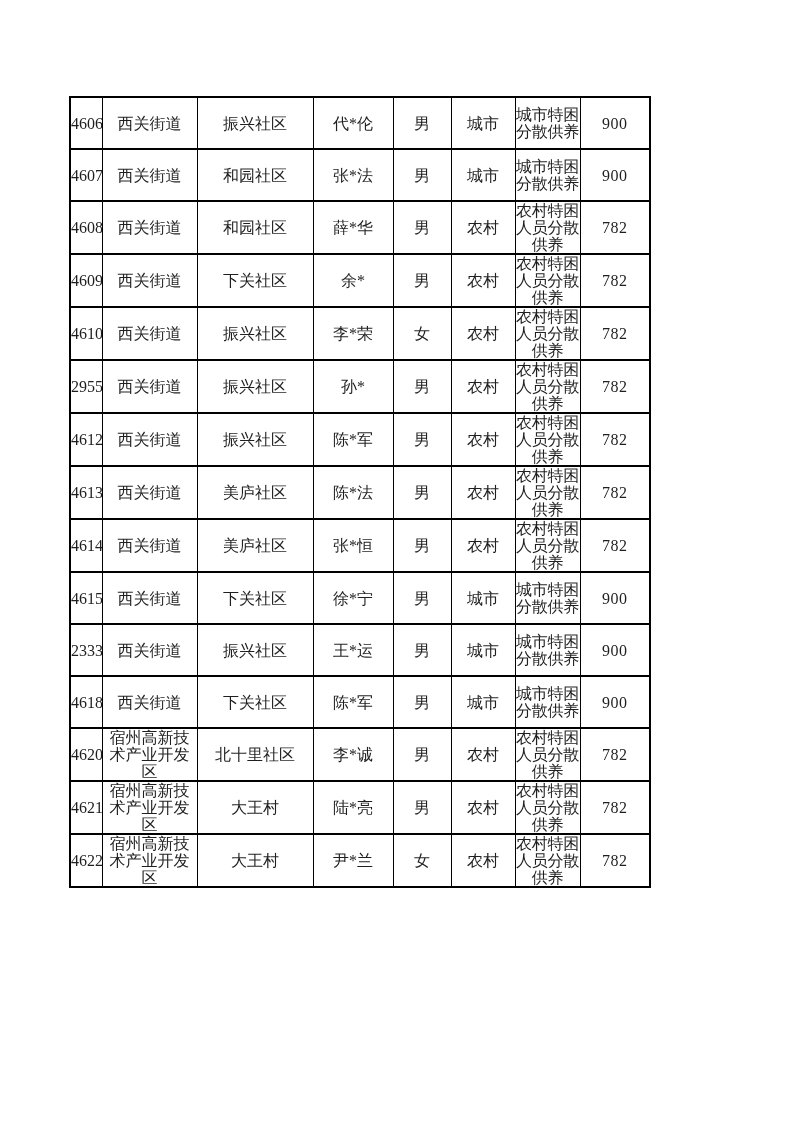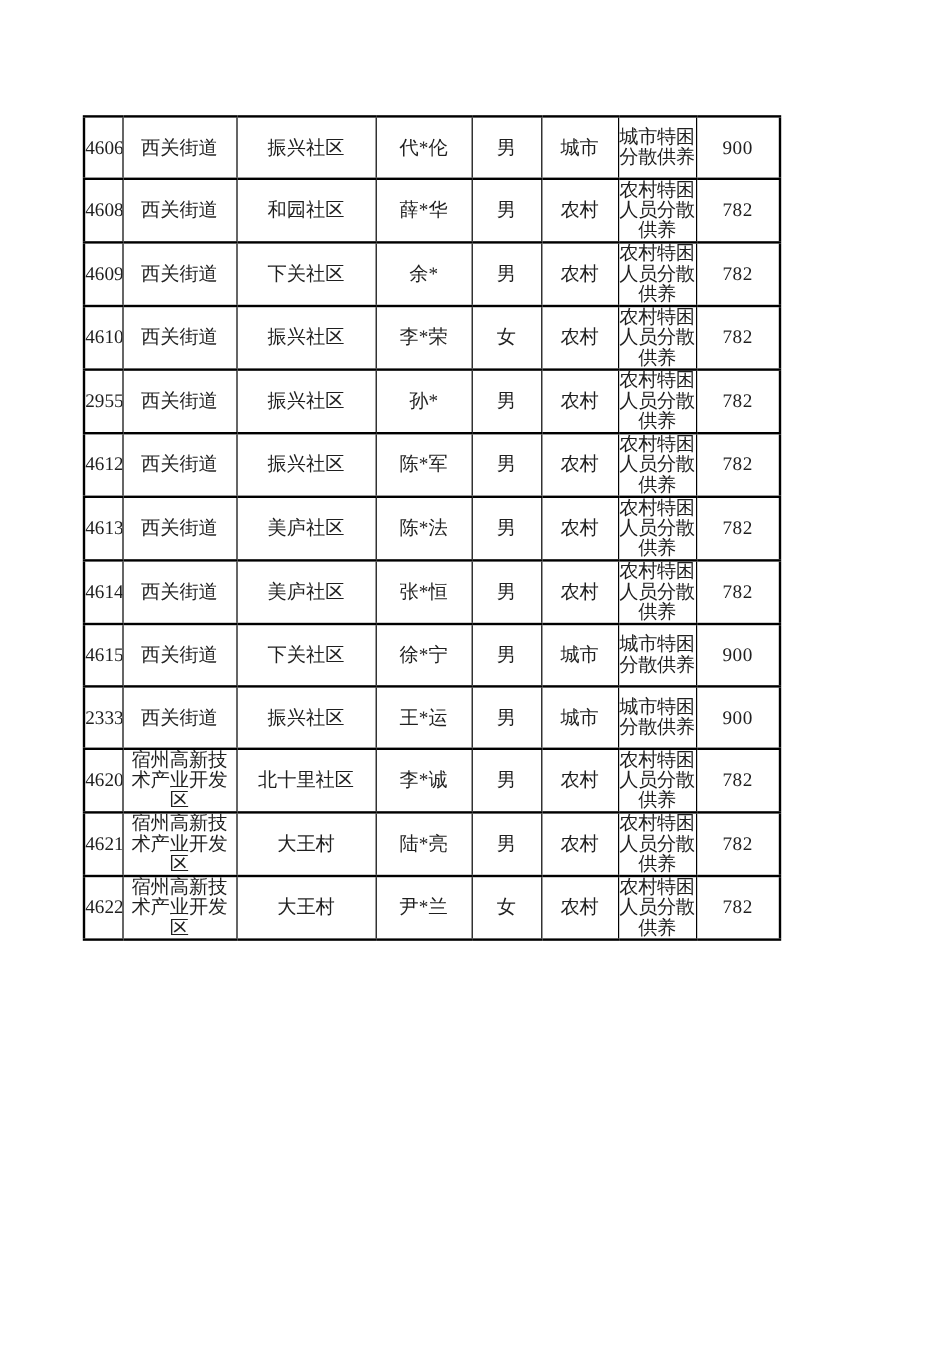--- a/index.html
+++ b/index.html
@@ -75,20 +75,30 @@
           <td class="col-seq">4606</td>
           <td class="col-street">西关街道</td>
           <td class="col-community">振兴社区</td>
           <td class="col-name">代*伦</td>
           <td class="col-gender">男</td>
           <td class="col-region">城市</td>
           <td class="col-category">城市特困分散供养</td>
           <td class="col-amount">900</td>
         </tr>
         <tr>
+          <td class="col-seq">4607</td>
+          <td class="col-street">西关街道</td>
+          <td class="col-community">和园社区</td>
+          <td class="col-name">张*法</td>
+          <td class="col-gender">男</td>
+          <td class="col-region">城市</td>
+          <td class="col-category">城市特困分散供养</td>
+          <td class="col-amount">900</td>
+        </tr>
+        <tr>
           <td class="col-seq">4608</td>
           <td class="col-street">西关街道</td>
           <td class="col-community">和园社区</td>
           <td class="col-name">薛*华</td>
           <td class="col-gender">男</td>
           <td class="col-region">农村</td>
           <td class="col-category">农村特困人员分散供养</td>
           <td class="col-amount">782</td>
         </tr>
         <tr>
@@ -159,20 +169,30 @@
           <td class="col-gender">男</td>
           <td class="col-region">城市</td>
           <td class="col-category">城市特困分散供养</td>
           <td class="col-amount">900</td>
         </tr>
         <tr>
           <td class="col-seq">2333</td>
           <td class="col-street">西关街道</td>
           <td class="col-community">振兴社区</td>
           <td class="col-name">王*运</td>
+          <td class="col-gender">男</td>
+          <td class="col-region">城市</td>
+          <td class="col-category">城市特困分散供养</td>
+          <td class="col-amount">900</td>
+        </tr>
+        <tr>
+          <td class="col-seq">4618</td>
+          <td class="col-street">西关街道</td>
+          <td class="col-community">下关社区</td>
+          <td class="col-name">陈*军</td>
           <td class="col-gender">男</td>
           <td class="col-region">城市</td>
           <td class="col-category">城市特困分散供养</td>
           <td class="col-amount">900</td>
         </tr>
         <tr>
           <td class="col-seq">4620</td>
           <td class="col-street">宿州高新技术产业开发区</td>
           <td class="col-community">北十里社区</td>
           <td class="col-name">李*诚</td>

